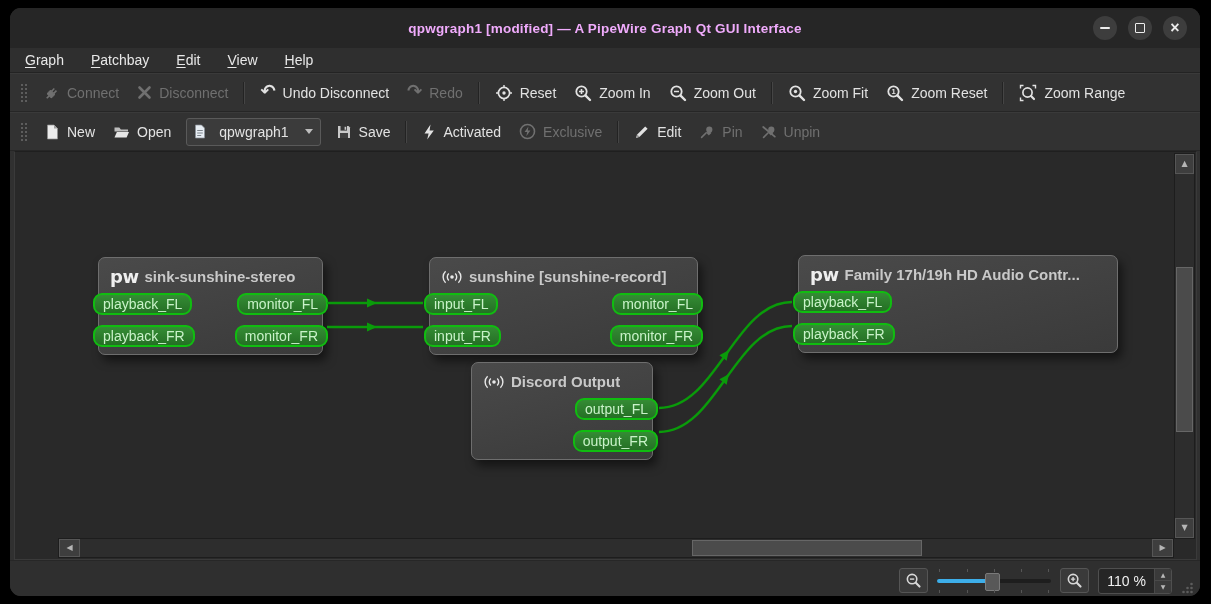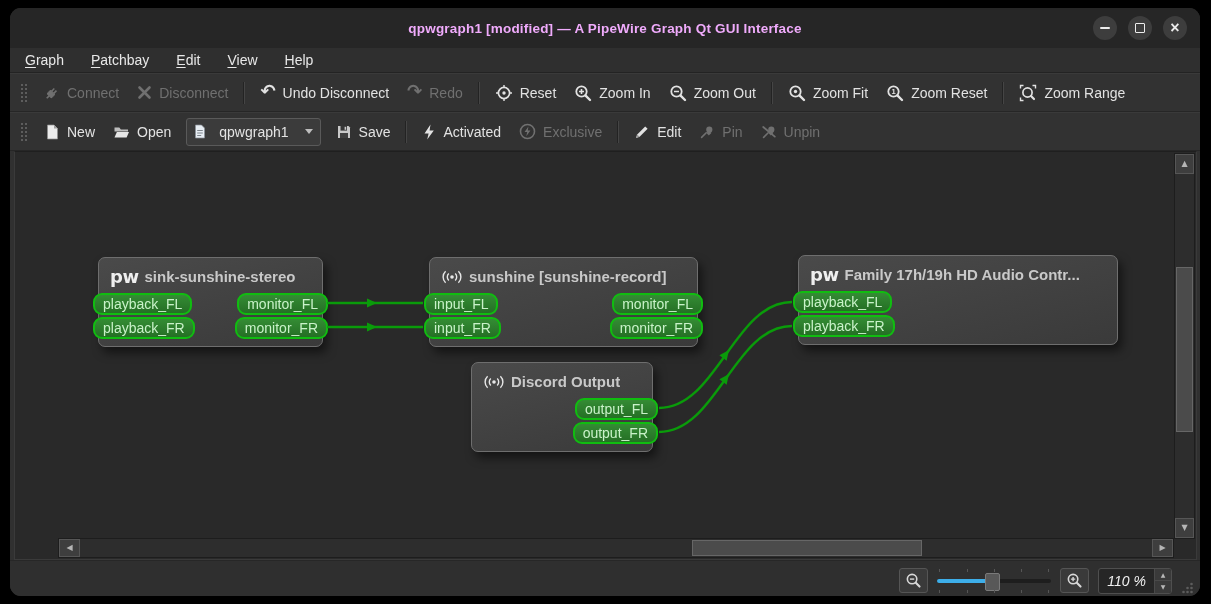--- a/index.html
+++ b/index.html
@@ -37,21 +37,21 @@
   
   .central{padding:0 3px 0 4px;}
   .main{position:relative;height:407px;background:#292929;border:1px solid #3a3a3a;border-top-color:#1f1f1f;overflow:hidden;}
   .links{position:absolute;left:0;top:0;width:100%;height:100%;pointer-events:none;z-index:5;}
   .node{position:absolute;background:linear-gradient(165deg,#4a4a4a,#3a3a3a);border:1px solid #6e6e6e;
     border-radius:7px;box-shadow:4px 6px 10px rgba(0,0,0,.5);z-index:2;}
   .node-header{display:flex;align-items:center;gap:6px;height:35px;padding:2px 11px 0;box-sizing:border-box;}
   .node-title{font-weight:bold;font-size:15px;color:#c9c9c9;white-space:nowrap;overflow:hidden;}
   .pw-icon{font-weight:bold;font-size:18px;color:#efefef;letter-spacing:-.5px;font-family:"DejaVu Sans",sans-serif;}
   .node-ports{display:flex;justify-content:space-between;padding-bottom:7px;}
-  .pcol{display:flex;flex-direction:column;gap:2px;}
+  .pcol{display:flex;flex-direction:column;gap:10px;}
   .pcol.l{margin-left:-6px;align-items:flex-start;}
   .pcol.r{margin-right:-6px;align-items:flex-end;}
   .port{box-sizing:border-box;height:22px;line-height:18px;padding:0 8px;border:2px solid #10bd10;border-radius:9px;
     background:linear-gradient(#348c34,#256f25);color:#c9f2c9;font-size:14px;white-space:nowrap;}
   
   .vscroll{position:absolute;top:1px;right:1px;width:21px;height:386px;background:#2d2d2d;border:1px solid #1d1d1d;box-sizing:border-box;z-index:6;}
   .hscroll{position:absolute;left:43px;bottom:1px;right:22px;height:20px;background:#2d2d2d;border:1px solid #1d1d1d;box-sizing:border-box;z-index:6;}
   .sbtn{position:absolute;background:#3e3e3e;border:1px solid #565656;color:#b5b5b5;display:flex;align-items:center;justify-content:center;
     font-family:"DejaVu Sans",sans-serif;font-size:8px;line-height:1;box-sizing:border-box;}
   .vscroll .sbtn{left:0;width:19px;height:20px;}
@@ -61,21 +61,21 @@
   .statusbar{height:39px;background:#2f2f2f;border-top:1px solid #272727;display:flex;align-items:center;justify-content:flex-end;
     gap:9px;padding-right:28px;position:relative;}
   .zbtn{width:27px;height:23px;background:#3a3a3a;border:1px solid #555;border-radius:3px;display:flex;align-items:center;justify-content:center;color:#d8d8d8;}
   .slider{position:relative;width:114px;height:22px;}
   .slider .track{position:absolute;top:9px;left:0;right:0;height:4px;background:#1e1e1e;border-radius:2px;}
   .slider .fill{width:52px;height:100%;background:#3daee9;border-radius:2px;}
   .slider .handle{position:absolute;left:48px;top:3px;width:13px;height:16px;background:#585858;border:1px solid #7a7a7a;border-radius:2px;}
   .ticks{position:absolute;left:2px;right:2px;display:flex;justify-content:space-between;}
   .ticks.t{top:-1px}.ticks.b{bottom:-1px}
   .ticks span{width:1px;height:3px;background:#565656;}
-  .spinbox{display:flex;align-items:center;height:24px;background:#262626;border:1px solid #4f4f4f;border-radius:3px;overflow:hidden;font-style:italic;}
+  .spinbox{display:flex;align-items:center;height:24px;background:#262626;border:1px solid #4f4f4f;border-radius:3px;overflow:hidden;}
   .spinval{padding:0 8px;color:#f0f0f0;font-size:14px;}
   .spinbtns{display:flex;flex-direction:column;border-left:1px solid #4a4a4a;background:#3a3a3a;height:100%;}
   .sp{flex:1;width:16px;display:flex;align-items:center;justify-content:center;color:#b8b8b8;font-size:6px;font-family:"DejaVu Sans",sans-serif;}
   .sp.up{border-bottom:1px solid #4a4a4a;}
   .grip-corner{position:absolute;right:6px;bottom:5px;}
 </style>
 </head>
 <body>
 
 <div class="window">

